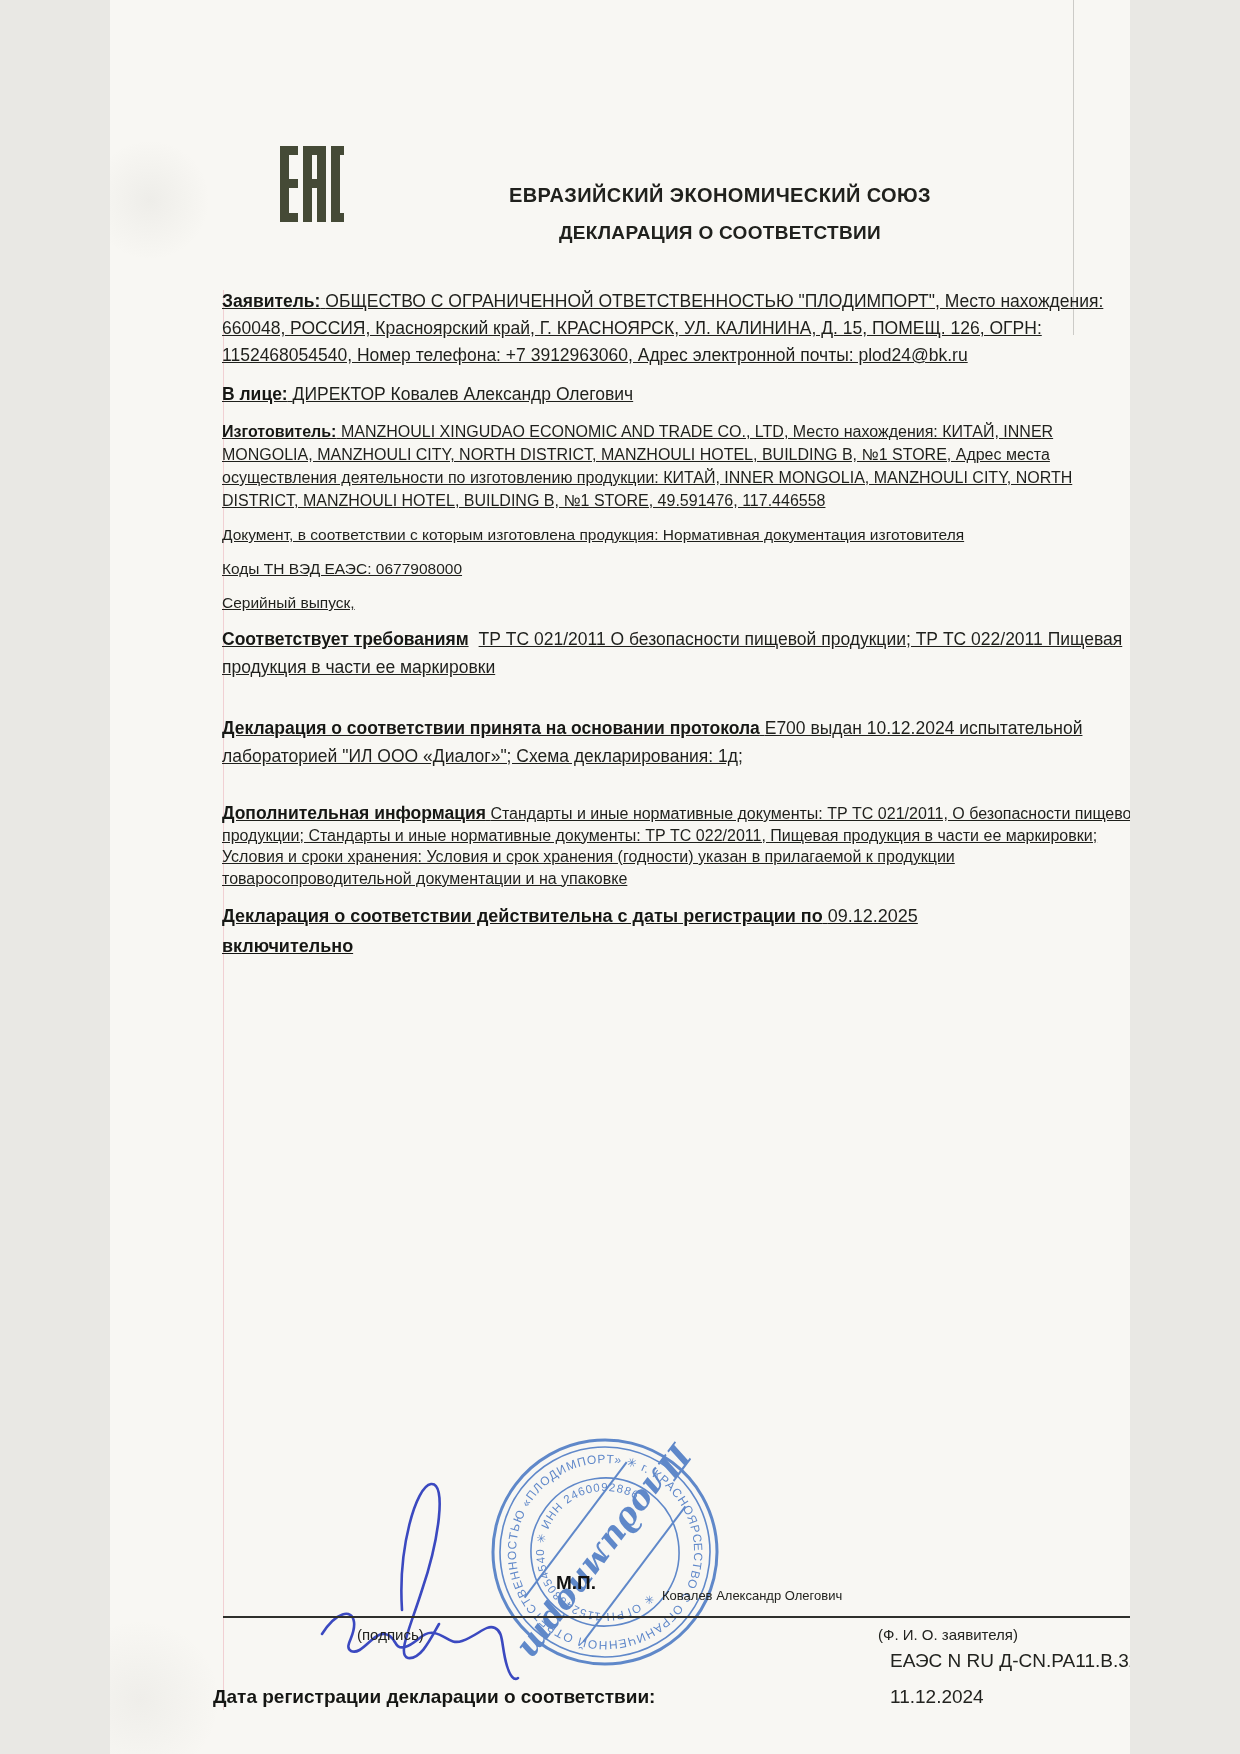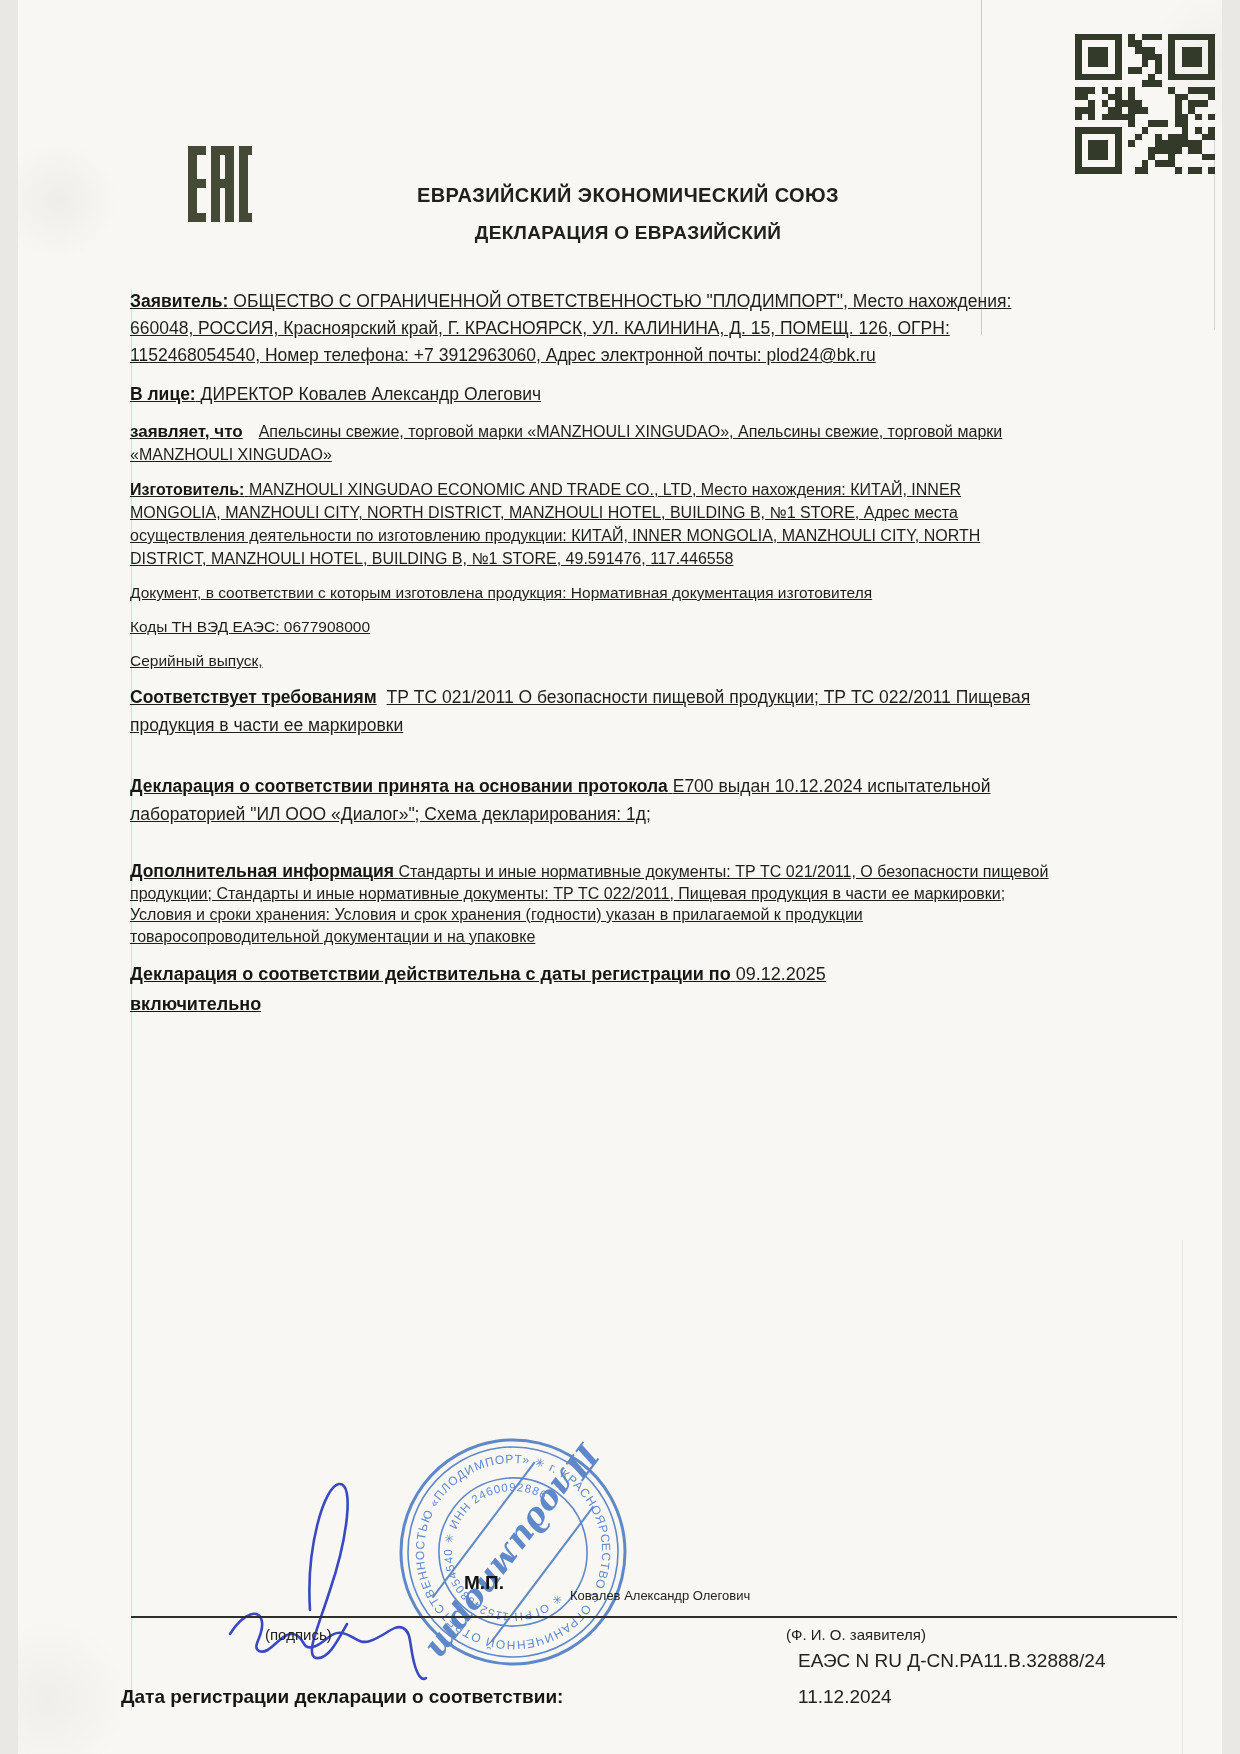--- a/index.html
+++ b/index.html
@@ -1,17 +1,17 @@
 <!DOCTYPE html>
 <html><head>
 <meta charset="utf-8">
 <style>
   html,body{margin:0;padding:0;background:#e9e8e4;}
   .page{
-    position:relative;width:1204px;height:1754px;margin:0 auto;overflow:hidden;
+    position:relative;width:1020px;height:1754px;margin:0 auto;overflow:hidden;
     background:#f8f7f3;
     background-image:
       radial-gradient(circle at 40px 200px, rgba(120,120,115,.08), transparent 60px),
       radial-gradient(circle at 30px 1700px, rgba(120,120,115,.07), transparent 80px),
       radial-gradient(circle at 1200px 60px, rgba(110,110,100,.06), transparent 70px);
     font-family:"Liberation Sans", sans-serif;
     color:#1f201c;
   }
   
   .artifact{position:absolute;pointer-events:none;}
@@ -308,29 +308,28 @@
           <rect x="15" y="20" width="1" height="1"></rect>
           <rect x="17" y="20" width="1" height="1"></rect>
           <rect x="18" y="20" width="1" height="1"></rect>
           <rect x="20" y="20" width="1" height="1"></rect>
         </g>
       </svg>
   </div>
 
   <div class="title-block">
     <div class="union-title">ЕВРАЗИЙСКИЙ ЭКОНОМИЧЕСКИЙ СОЮЗ</div>
-    <div class="doc-title">ДЕКЛАРАЦИЯ О ЕВРАЗИЙСКИЙ</div>
+    <div class="doc-title">ДЕКЛАРАЦИЯ О СООТВЕТСТВИИ</div>
   </div>
 
   <div class="body-col">
     <p class="p-applicant"><span class="lead">Заявитель:</span> <span>ОБЩЕСТВО С ОГРАНИЧЕННОЙ ОТВЕТСТВЕННОСТЬЮ "ПЛОДИМПОРТ", Место нахождения: 660048, РОССИЯ, Красноярский край, Г. КРАСНОЯРСК, УЛ. КАЛИНИНА, Д. 15, ПОМЕЩ. 126, ОГРН: 1152468054540, Номер телефона: +7 3912963060, Адрес электронной почты: plod24@bk.ru</span></p>
 
     <p class="p-person"><span class="lead">В лице:</span> <span>ДИРЕКТОР Ковалев Александр Олегович</span></p>
 
-    <p class="p-declares"><span class="lead">заявляет, что</span><span>Апельсины свежие, торговой марки «MANZHOULI XINGUDAO», Апельсины свежие, торговой марки «MANZHOULI XINGUDAO»</span></p>
 
     <p class="p-manufacturer"><span class="lead">Изготовитель:</span> <span>MANZHOULI XINGUDAO ECONOMIC AND TRADE CO., LTD, Место нахождения: КИТАЙ, INNER MONGOLIA, MANZHOULI CITY, NORTH DISTRICT, MANZHOULI HOTEL, BUILDING B, №1 STORE, Адрес места осуществления деятельности по изготовлению продукции: КИТАЙ, INNER MONGOLIA, MANZHOULI CITY, NORTH DISTRICT, MANZHOULI HOTEL, BUILDING B, №1 STORE, 49.591476, 117.446558</span></p>
 
     <p class="p-small">Документ, в соответствии с которым изготовлена продукция: Нормативная документация изготовителя</p>
     <p class="p-small">Коды ТН ВЭД ЕАЭС: 0677908000</p>
     <p class="p-small">Серийный выпуск,</p>
 
     <p class="p-conforms"><span class="lead">Соответствует требованиям</span><span>ТР ТС 021/2011 О безопасности пищевой продукции; ТР ТС 022/2011 Пищевая продукция в части ее маркировки</span></p>
 
     <p class="p-basis"><span class="lead">Декларация о соответствии принята на основании протокола</span> <span>Е700 выдан 10.12.2024 испытательной лабораторией "ИЛ ООО «Диалог»"; Схема декларирования: 1д;</span></p>

